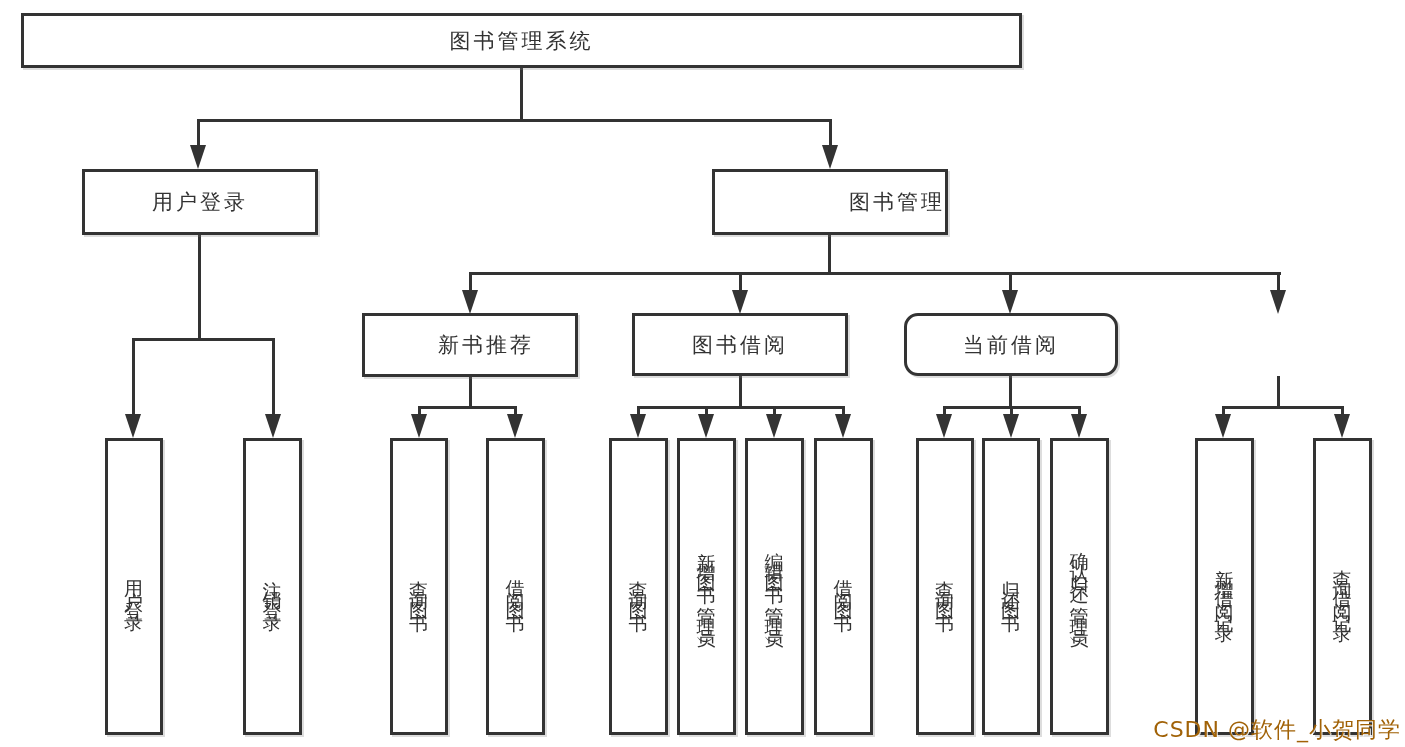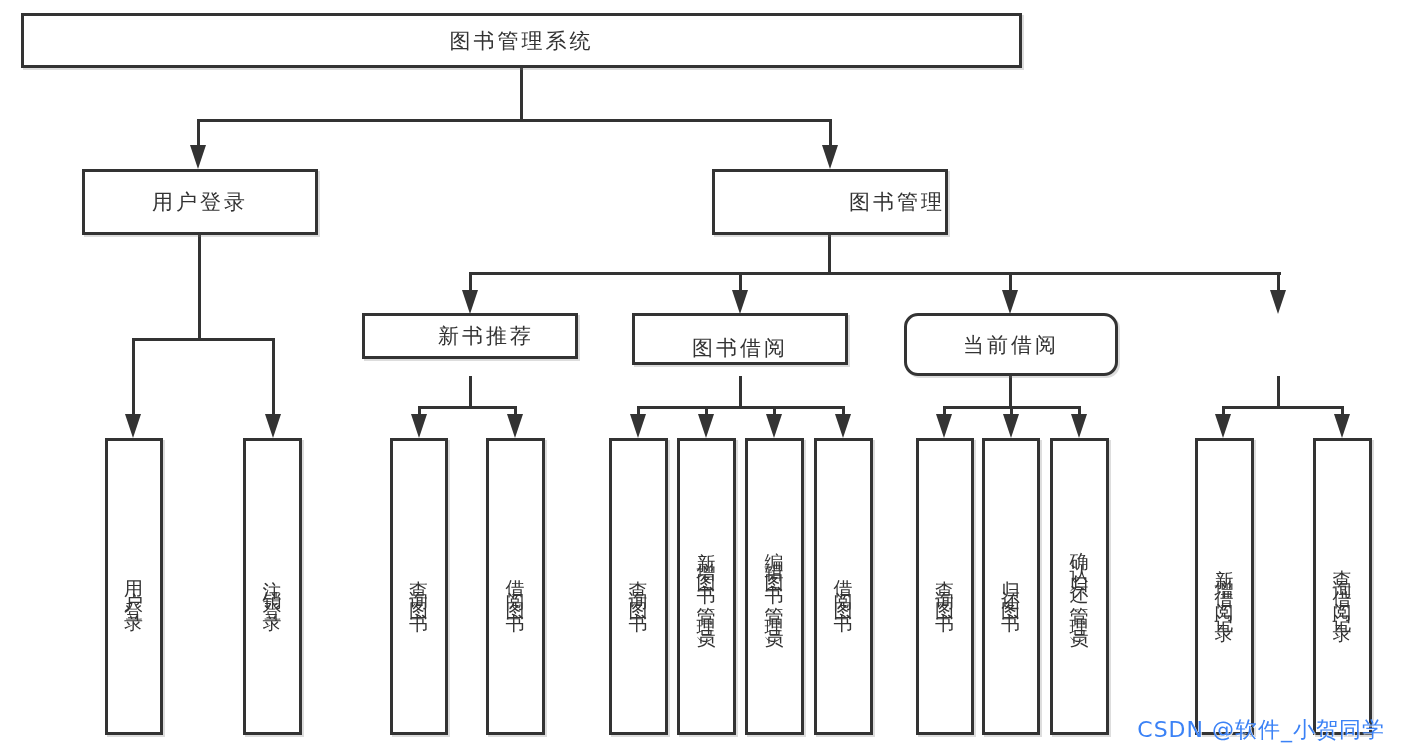--- a/index.html
+++ b/index.html
@@ -23,23 +23,23 @@
     font-size:19px;letter-spacing:11px;color:#333333;line-height:1;
   }
   .line{position:absolute;background:#333333;}
   .astem{position:absolute;width:3px;background:#333333;}
   .ahead{
     position:absolute;width:0;height:0;
     border-left:8px solid transparent;border-right:8px solid transparent;
     border-top:24px solid #333333;
   }
   .watermark{
-    position:absolute;right:20px;bottom:2px;
+    position:absolute;right:4px;bottom:2px;
     font-size:22px;letter-spacing:1px;
-    color:#3b82f6;text-shadow:1px 1px 0 rgba(255,255,255,0.85);
+    color:#a16207;text-shadow:1px 1px 0 rgba(255,255,255,0.85);
     white-space:nowrap;
     text-align:center;
   }
 </style>
 </head>
 <body>
 
 <div class="canvas">
 
   <div class="line" style="left:520px;top:68px;width:3px;height:52px;"></div>
@@ -112,24 +112,24 @@
     <span class="hlabel">图书管理系统</span>
   </div>
 
   <div class="box" style="left:82px;top:169px;width:236px;height:66px;">
     <span class="hlabel">用户登录</span>
   </div>
   <div class="box" style="left:712px;top:169px;width:236px;height:66px;justify-content:flex-end;">
     <span class="hlabel">图书管理</span>
   </div>
 
-  <div class="box" style="left:362px;top:313px;width:216px;height:46px;padding-left:32px;">
+  <div class="box" style="left:362px;top:313px;width:216px;height:64px;padding-left:32px;">
     <span class="hlabel">新书推荐</span>
   </div>
-  <div class="box" style="left:632px;top:313px;width:216px;height:52px;align-items:flex-end;">
+  <div class="box" style="left:632px;top:313px;width:216px;height:63px;">
     <span class="hlabel">图书借阅</span>
   </div>
   <div class="box" style="left:904px;top:313px;width:214px;height:63px;border-radius:14px;">
     <span class="hlabel">当前借阅</span>
   </div>
 
   <div class="box" style="left:105px;top:438px;width:58px;height:297px;">
     <span class="vlabel">用户登录</span>
   </div>
   <div class="box" style="left:243px;top:438px;width:59px;height:297px;">

